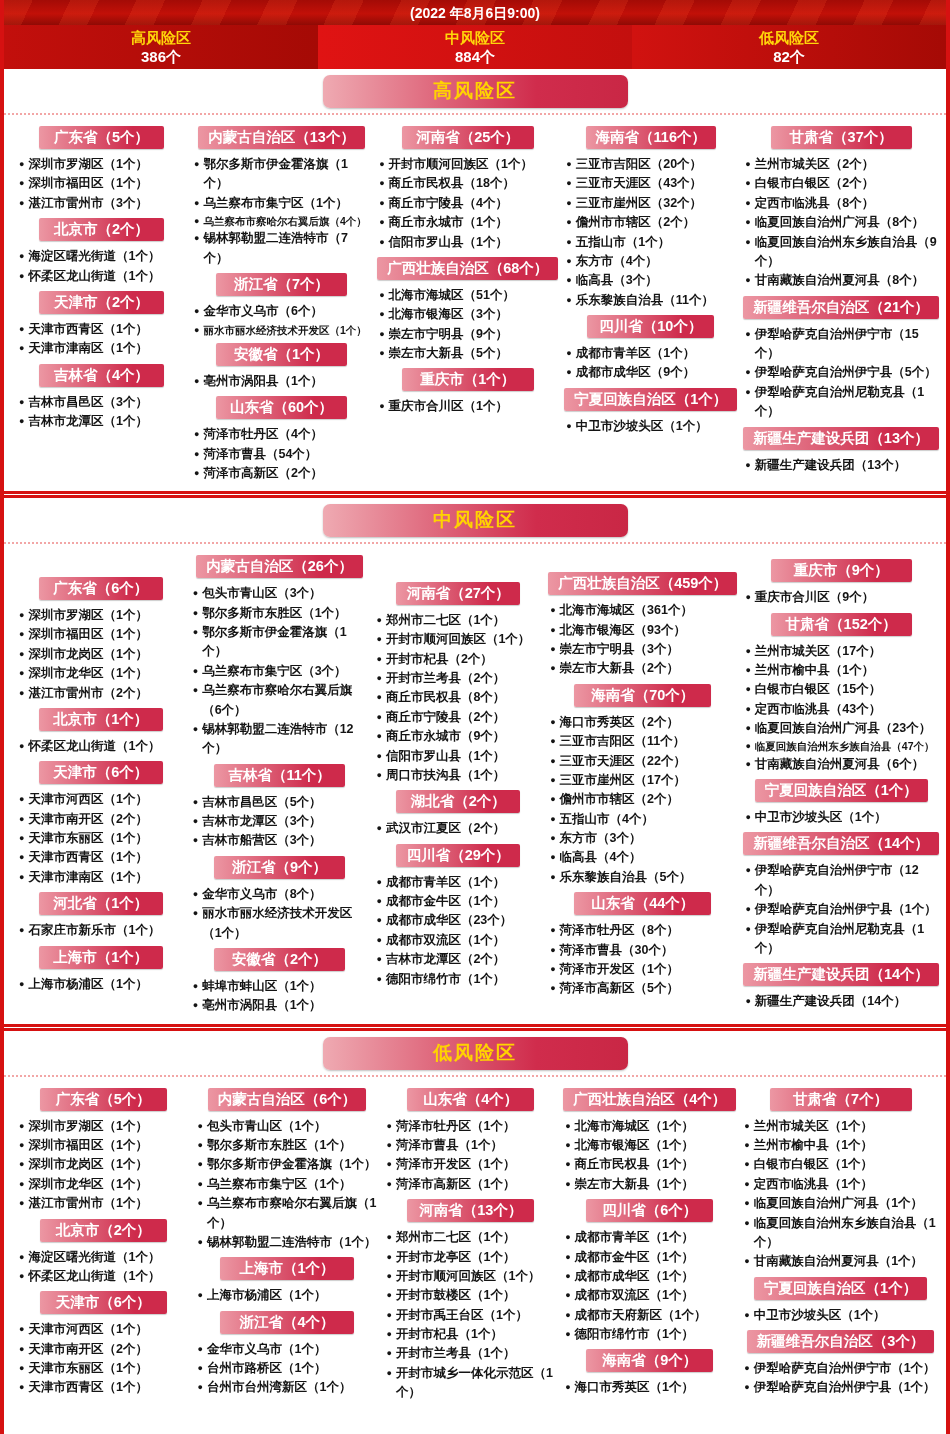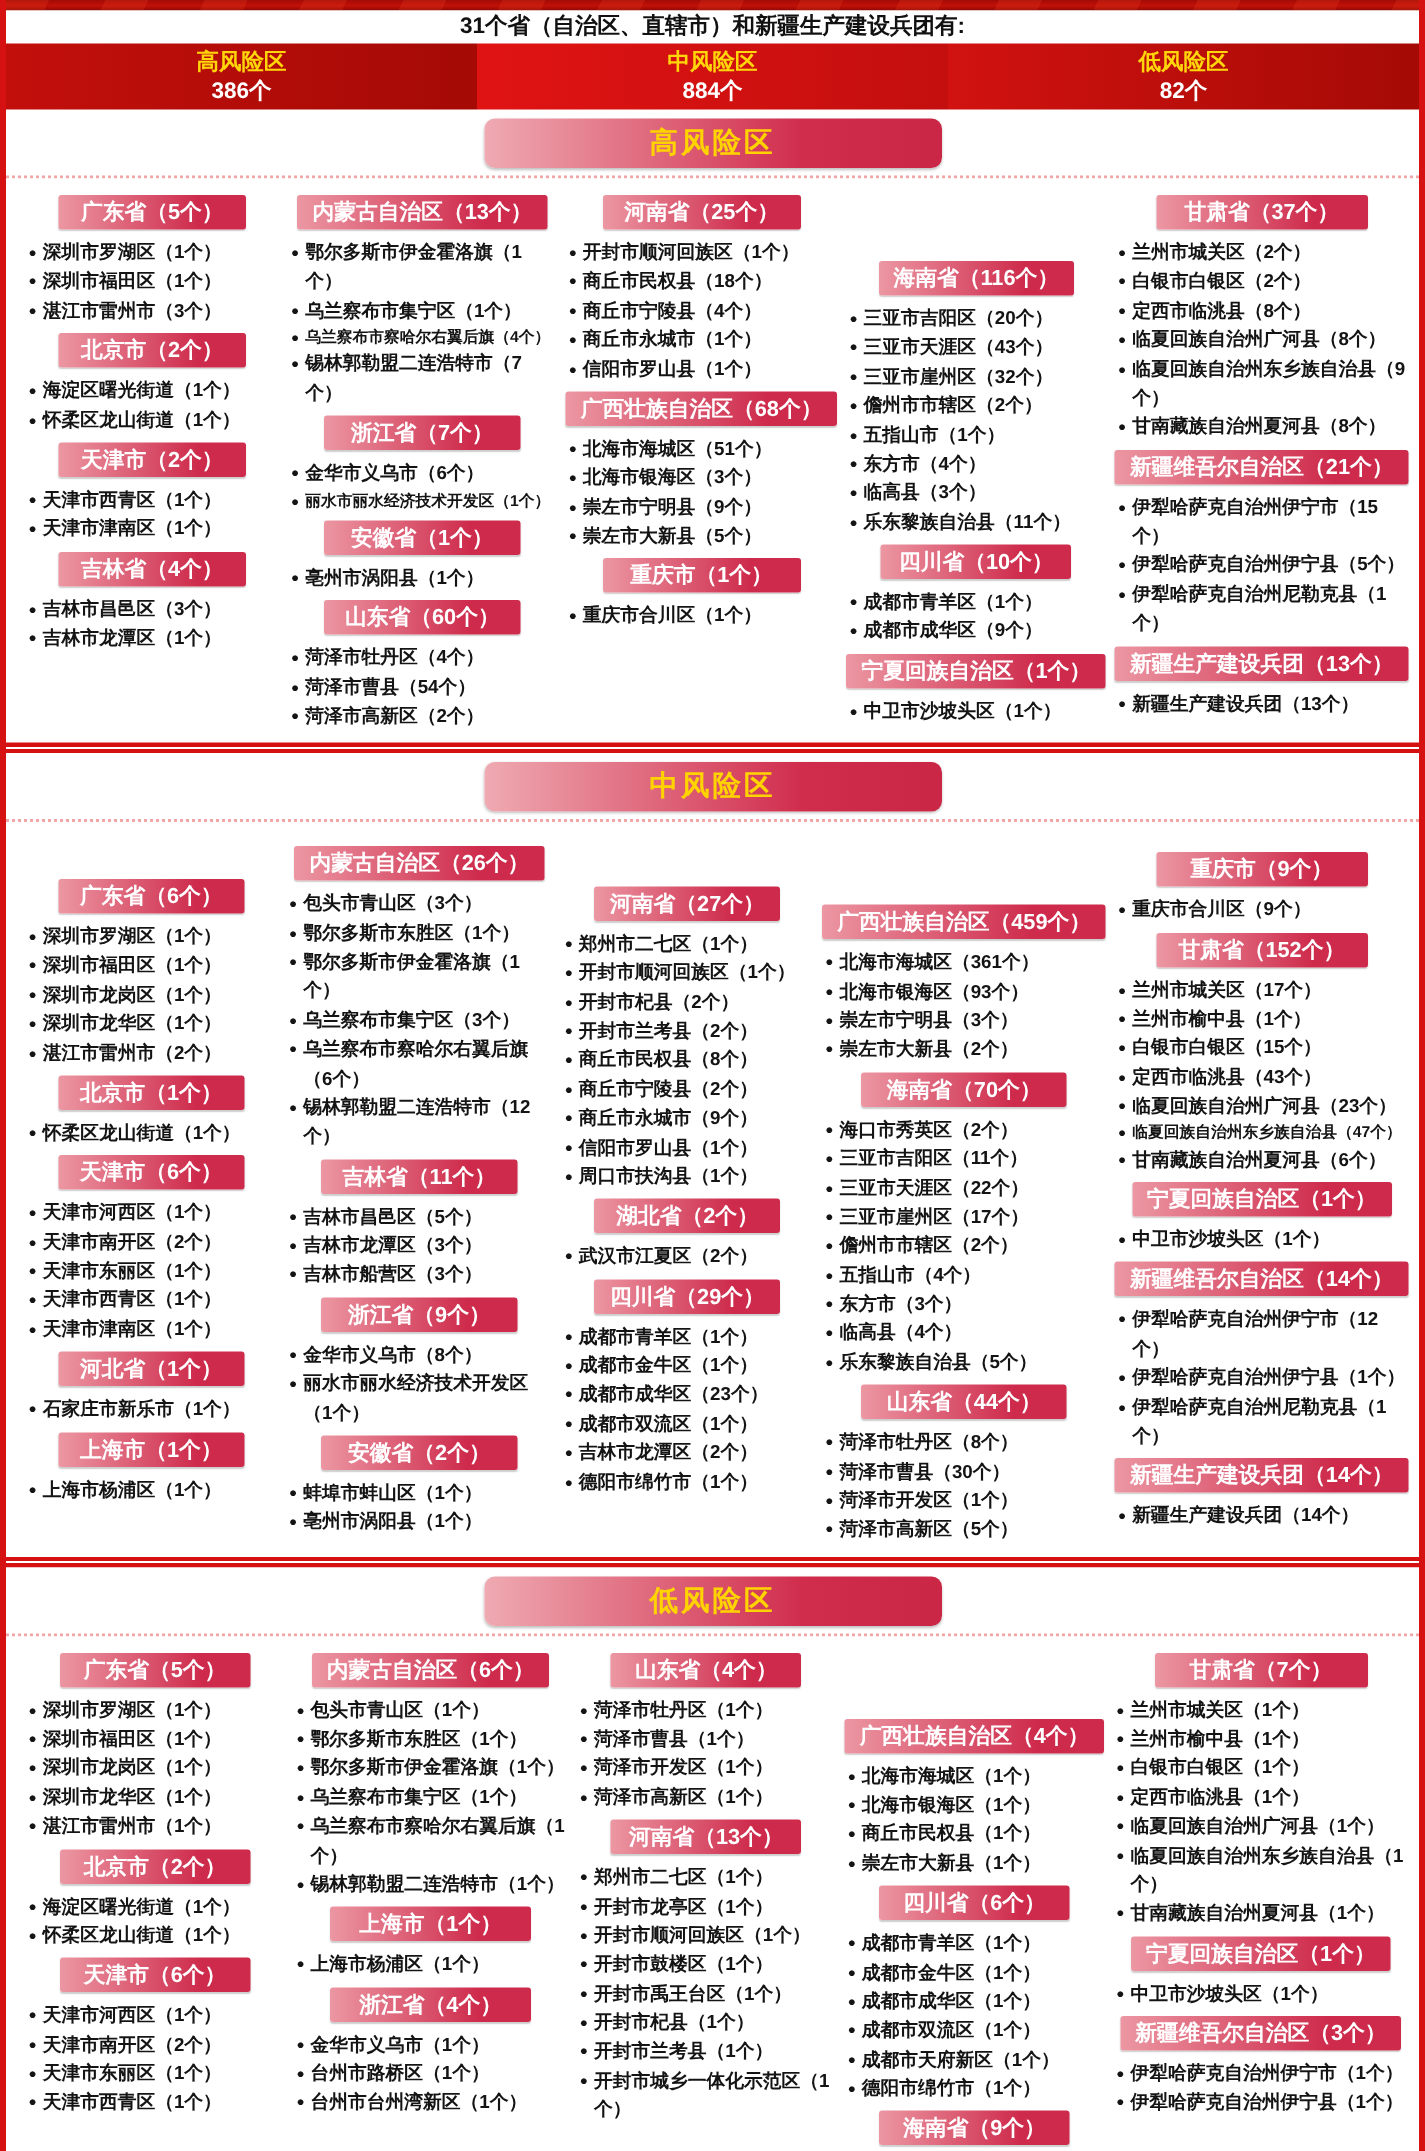--- a/index.html
+++ b/index.html
@@ -74,21 +74,21 @@
     box-shadow:0 1px 2px rgba(0,0,0,.25);
   }
   .section-body{
     display:flex;align-items:flex-start;
     padding:6px 4px 8px 10px;background:#fff;
   }
   .col{padding:0 3px;box-sizing:border-box;}
   .col-0{flex:1;}
   .col-1{flex:1.06;}
   .col-2{flex:1.0;}
-  .col-3{flex:0.95;margin-top:44px;}
+  .col-3{flex:0.95;}
   .col-4{flex:1.14;}
   .prov-header{
     display:block;
     width:fit-content;min-width:62%;
     margin:5px auto 6px;
     background:linear-gradient(90deg,#ec97a3 0%,#ce2a4b 75%);
     color:#ffffff;font-size:14.5px;font-weight:bold;
     text-align:center;padding:2px 10px;border-radius:2px;
     box-shadow:0 1px 1px rgba(0,0,0,.2);
     white-space:nowrap;
@@ -108,23 +108,23 @@
   .section-body.sec-high{min-height:280px;}
   .section-body.sec-medium{min-height:378px;align-items:center;}
   .section-body.sec-low{min-height:418px;}
 </style>
 </head>
 <body>
 
 <div class="page">
 
   <div class="top-header">
+    <div class="date-line">(2022 年8月6日9:00)</div>
   </div>
 
-  <div class="subtitle-bar">31个省（自治区、直辖市）和新疆生产建设兵团有:</div>
 
   <div class="counts-bar">
     <div class="count-seg c0">
       <div class="count-label">高风险区</div>
       <div class="count-value">386个</div>
     </div>
     <div class="count-seg c1">
       <div class="count-label">中风险区</div>
       <div class="count-value">884个</div>
     </div>

